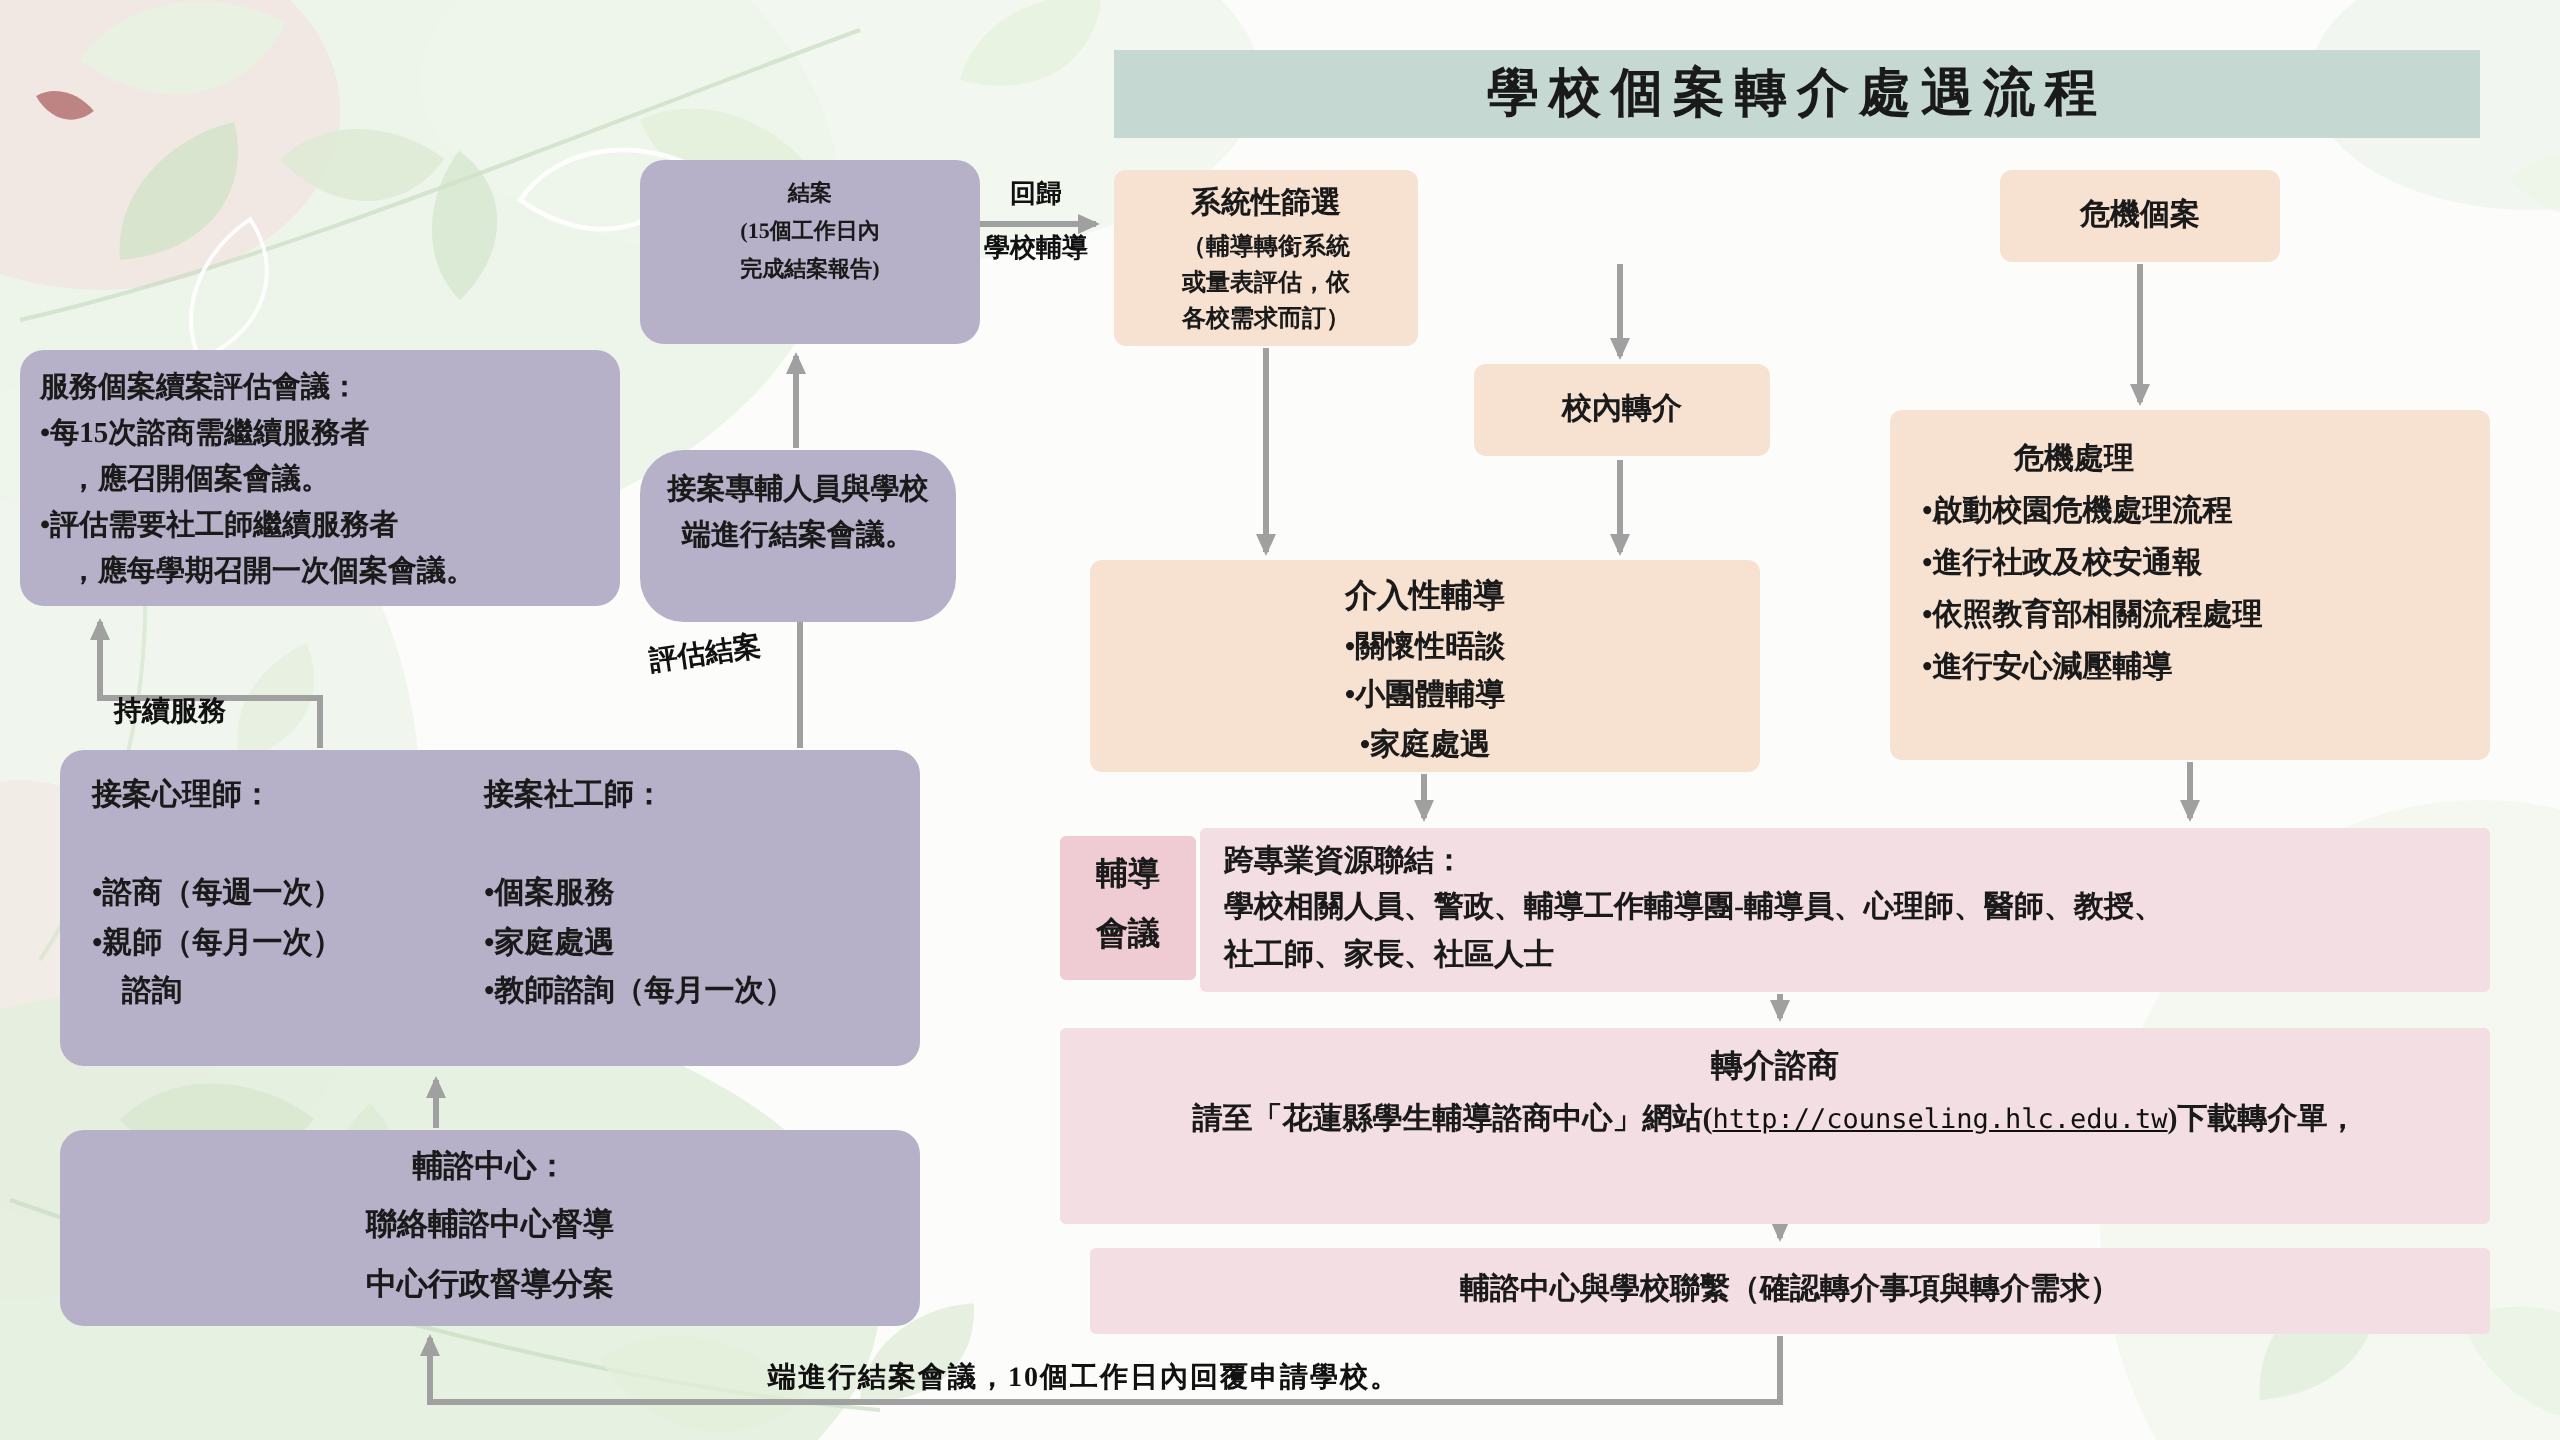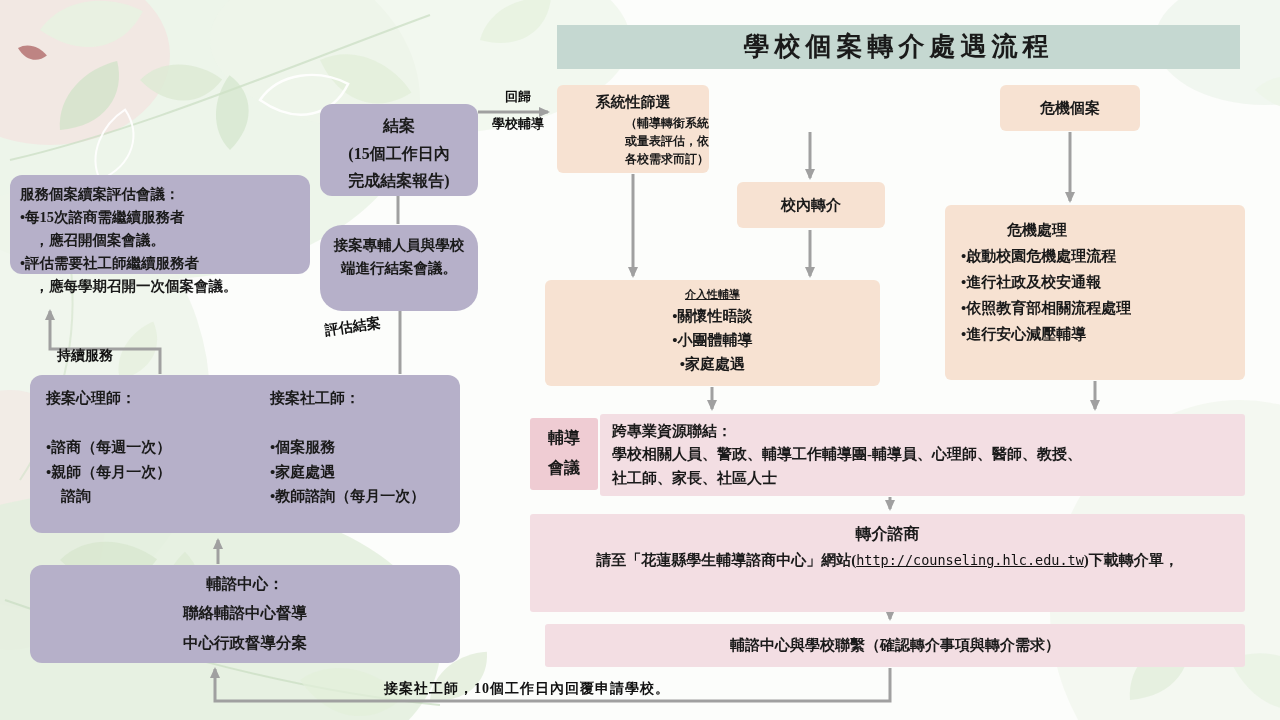--- a/index.html
+++ b/index.html
@@ -16,47 +16,47 @@
   }
   .ml{white-space:pre-line;}
   .lav{background:#b6b0c9;border-radius:12px;}
   .peach{background:#f7e2d2;border-radius:6px;}
   .pink{background:#f3dee3;border-radius:3px;}
   .pinkdark{background:#efccd3;border-radius:3px;}
 
   #title-box{left:557px;top:25px;width:683px;height:44px;background:#c5d8d1;
     font-size:26px;line-height:44px;letter-spacing:5px;}
 
-  #box-service-review{left:10px;top:175px;width:300px;height:99px;
+  #box-service-review{left:10px;top:175px;width:300px;height:128px;
     text-align:left;padding:8px 6px 0 10px;font-size:14.5px;line-height:1.58;}
-  #box-closing{left:320px;top:80px;width:158px;height:92px;
-    font-size:16px;line-height:1.72;padding-top:8px;margin-top:24px;}
+  #box-closing{left:320px;top:80px;width:170px;height:92px;
+    font-size:11px;line-height:1.72;padding-top:8px;}
   #box-closing-meeting{left:320px;top:225px;width:158px;height:86px;
     font-size:14.5px;line-height:1.62;padding-top:9px;border-radius:22px;}
 
   #box-screening{left:557px;top:85px;width:152px;height:88px;padding-top:5px;}
   #box-screening .t15{font-size:15px;line-height:1.6;}
-  #box-screening .t12{font-size:12px;line-height:1.5;text-align:right;}
+  #box-screening .t12{font-size:12px;line-height:1.5;}
 
   #box-developmental{left:737px;top:85px;width:148px;height:46px;font-size:15px;line-height:46px;}
   #box-crisis-case{left:1000px;top:85px;width:140px;height:46px;font-size:15px;line-height:46px;}
   #box-internal-referral{left:737px;top:182px;width:148px;height:46px;font-size:15px;line-height:46px;}
 
   #box-interventional{left:545px;top:280px;width:335px;height:106px;padding-top:6px;
     font-size:15px;line-height:1.62;}
-  #box-interventional .t16{font-size:11px;text-decoration:underline;}
+  #box-interventional .t16{font-size:16px;}
 
   #box-crisis-handling{left:945px;top:205px;width:300px;height:175px;
     text-align:left;padding:12px 8px 0 16px;font-size:15px;line-height:1.74;}
   #box-crisis-handling .crisis-title{margin-left:46px;}
 
   #box-intake{left:30px;top:375px;width:430px;height:158px;text-align:left;}
   #box-intake .col{position:absolute;top:11px;font-size:15px;line-height:1.64;}
   #col-psy{left:16px;width:190px;}
-  #col-sw{left:212px;width:210px;margin-left:28px;}
+  #col-sw{left:212px;width:210px;}
 
   #box-counseling-center{left:30px;top:565px;width:430px;height:98px;
     font-size:15.5px;line-height:1.9;padding-top:4px;}
 
   #box-guidance-meeting{left:530px;top:418px;width:68px;height:72px;
     font-size:16px;line-height:1.85;padding-top:5px;}
   #box-resource-link{left:600px;top:414px;width:645px;height:82px;
     text-align:left;padding:6px 10px 0 12px;font-size:15px;line-height:1.55;}
 
   #box-referral{left:530px;top:514px;width:715px;height:98px;padding-top:7px;
@@ -199,15 +199,15 @@
   <div class="box pink" id="box-referral">
     <div class="t16">轉介諮商</div>
     <div><span>請至「花蓮縣學生輔導諮商中心」網站(</span><span class="url">http://counseling.hlc.edu.tw</span><span>)下載轉介單，</span></div>
   </div>
   <div class="box pink" id="box-center-contact">輔諮中心與學校聯繫（確認轉介事項與轉介需求）</div>
 
   <div class="lbl ml" id="label-return-school">回歸
 學校輔導</div>
   <div class="lbl" id="label-continuous">持續服務</div>
   <div class="lbl" id="label-evaluate">評估結案</div>
-  <div class="lbl" id="label-bottom-note">接案社工師，10個工作日內回覆申請學校。</div>
+  <div class="lbl" id="label-bottom-note">端進行結案會議，10個工作日內回覆申請學校。</div>
 
 </div>
 
 </body></html>

